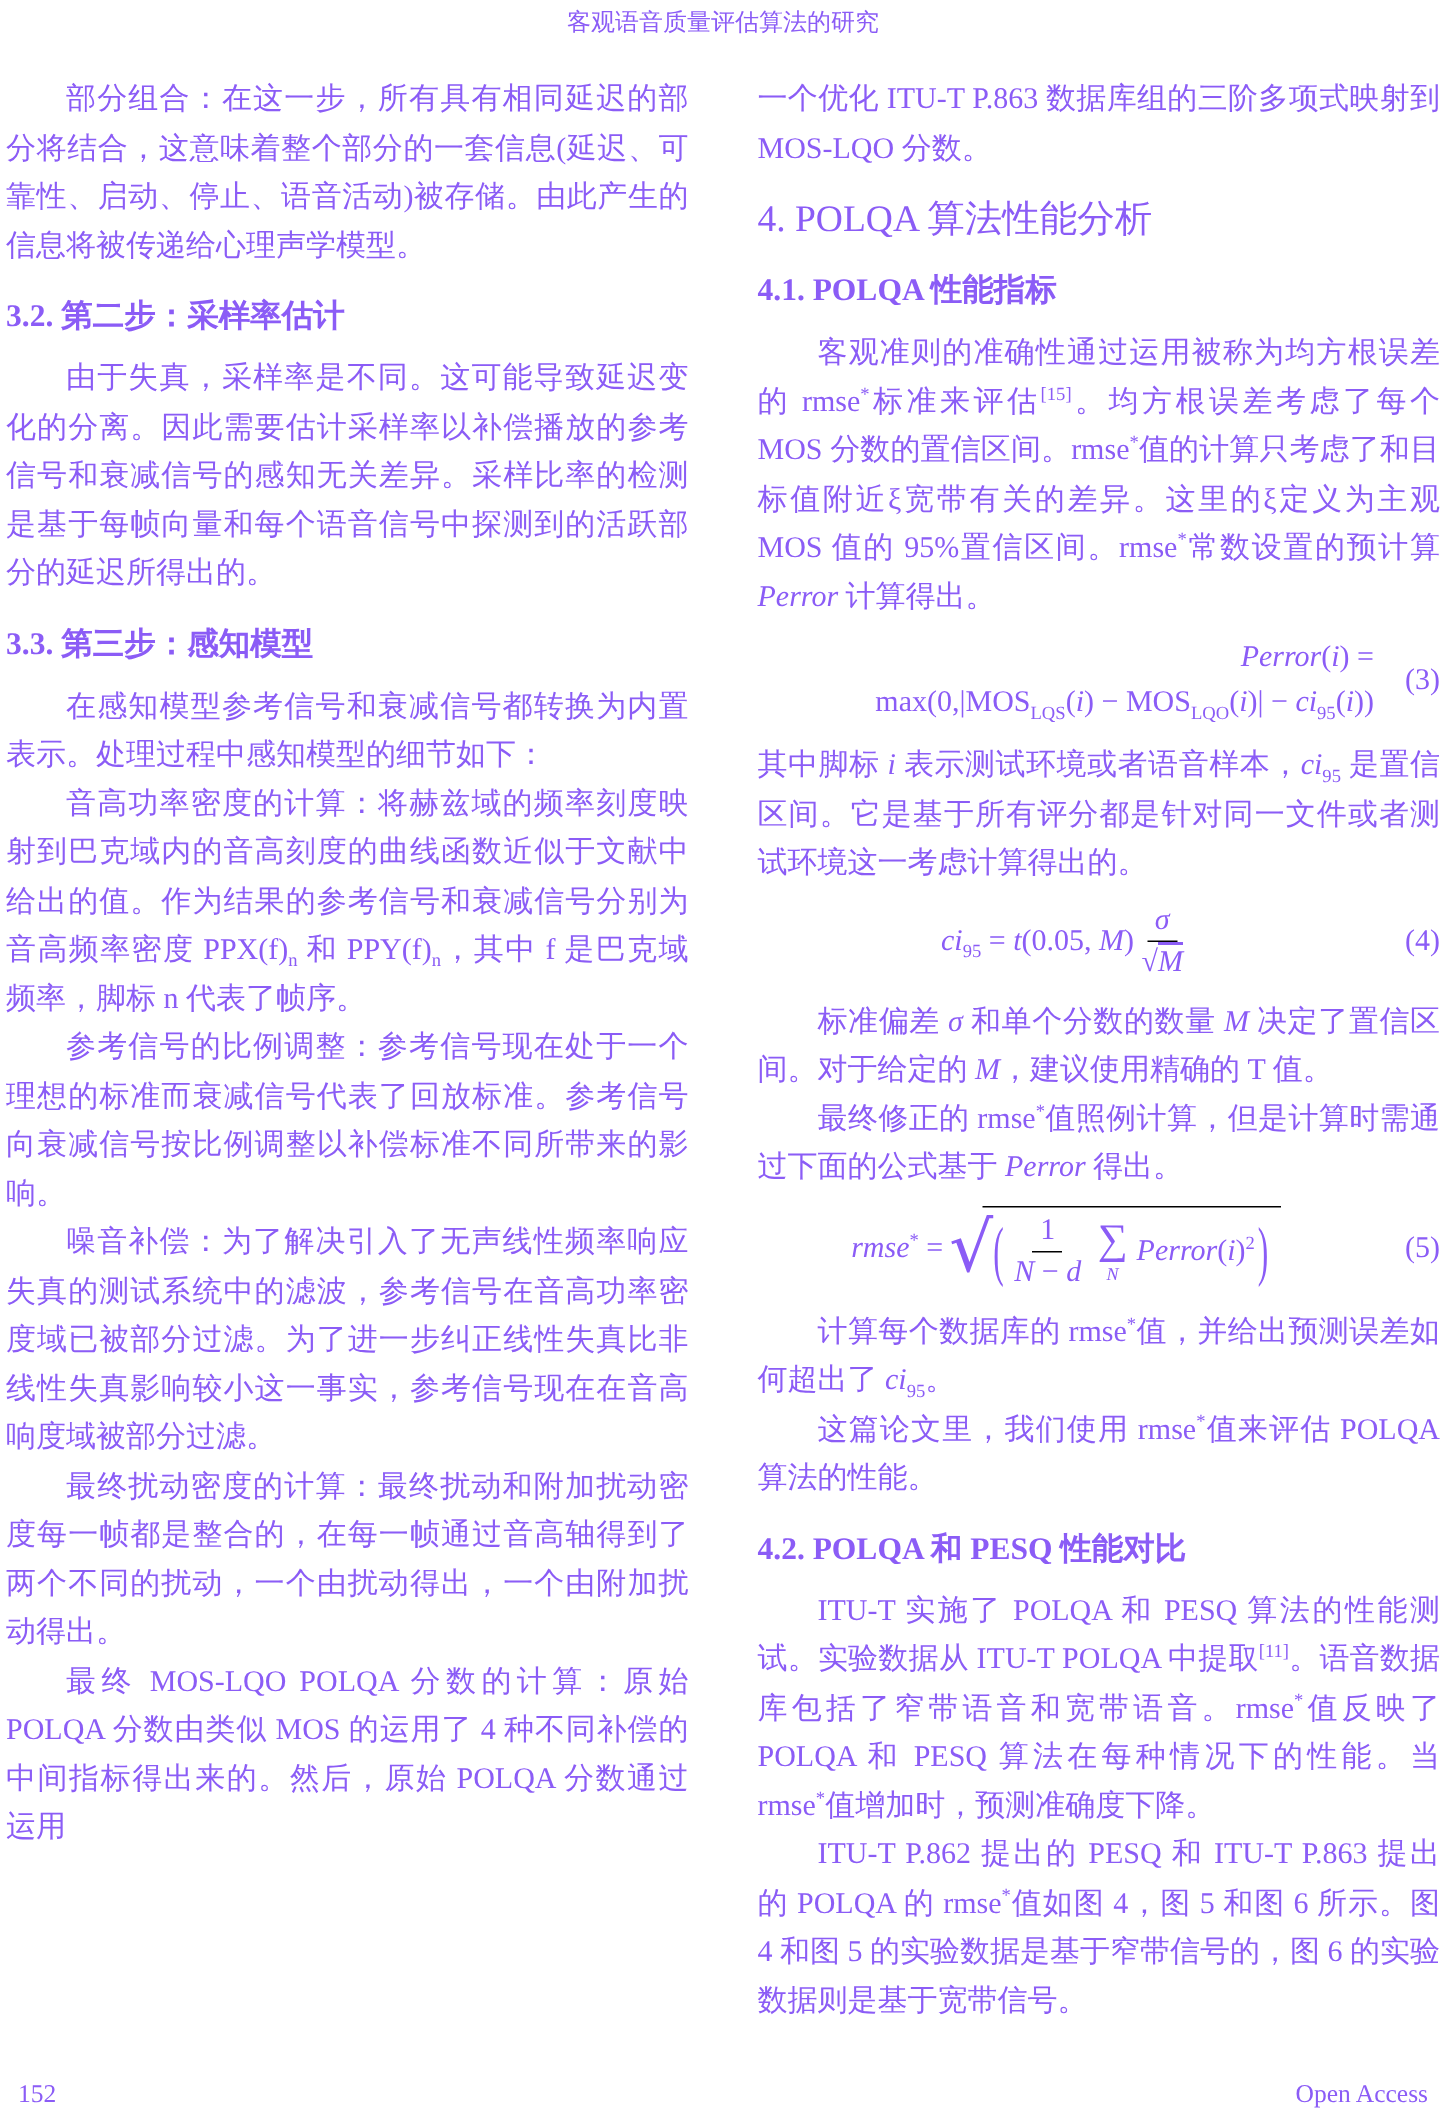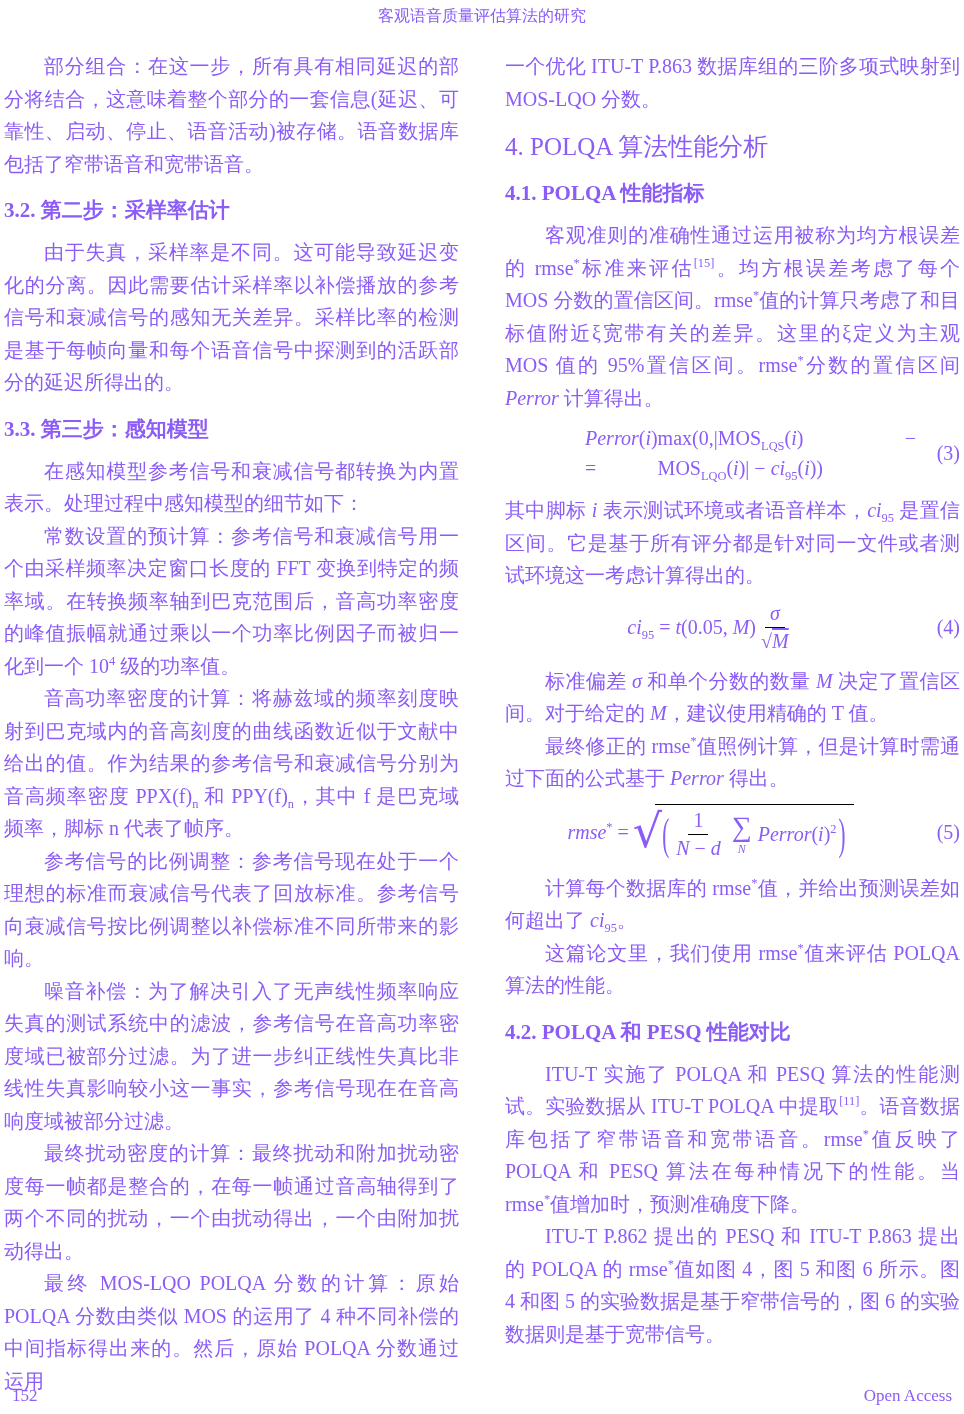--- a/index.html
+++ b/index.html
@@ -46,21 +46,21 @@
   .seg-i{font-style:italic;}
   .seg-ol{text-decoration:overline;}
   
   .equation{
     display:flex;align-items:center;
     margin:9px 0 11px;
     font-size:20px;line-height:30px;
   }
   .eq-main{flex:1;}
   .eq-num{flex:none;width:44px;text-align:right;}
-  .eq-left{display:flex;flex-direction:row;align-items:center;padding-left:64px;}
+  .eq-left{display:flex;flex-direction:column;align-items:flex-end;padding-left:64px;}
   .eq-left .first{margin-left:16px;}
   .eq-center{display:flex;justify-content:center;align-items:center;}
   .frac{
     display:inline-flex;flex-direction:column;align-items:center;
     margin:0 5px;line-height:1.25;
   }
   .frac-num{border-bottom:1.6px solid #000;padding:0 5px 1px;}
   .frac-den{padding-top:1px;}
   .radical{display:inline-flex;align-items:center;margin-left:4px;}
   .rad-sign{
@@ -96,38 +96,37 @@
 </head>
 <body>
 
 <div class="page">
 
   <div class="doc-title">客观语音质量评估算法的研究</div>
 
   <div class="columns">
 
     <div class="col">
-      <p>部分组合：在这一步，所有具有相同延迟的部分将结合，这意味着整个部分的一套信息(延迟、可靠性、启动、停止、语音活动)被存储。语音数据库包括了窄带语音和宽带语音。</p>
+      <p>部分组合：在这一步，所有具有相同延迟的部分将结合，这意味着整个部分的一套信息(延迟、可靠性、启动、停止、语音活动)被存储。由此产生的信息将被传递给心理声学模型。</p>
       <h3 class="sec">3.2. 第二步：采样率估计</h3>
       <p>由于失真，采样率是不同。这可能导致延迟变化的分离。因此需要估计采样率以补偿播放的参考信号和衰减信号的感知无关差异。采样比率的检测是基于每帧向量和每个语音信号中探测到的活跃部分的延迟所得出的。</p>
       <h3 class="sec">3.3. 第三步：感知模型</h3>
       <p>在感知模型参考信号和衰减信号都转换为内置表示。处理过程中感知模型的细节如下：</p>
-      <p><span>常数设置的预计算：参考信号和衰减信号用一个由采样频率决定窗口长度的 FFT 变换到特定的频率域。在转换频率轴到巴克范围后，音高功率密度的峰值振幅就通过乘以一个功率比例因子而被归一化到一个 10</span><sup>4</sup><span> 级的功率值。</span></p>
       <p><span>音高功率密度的计算：将赫兹域的频率刻度映射到巴克域内的音高刻度的曲线函数近似于文献中给出的值。作为结果的参考信号和衰减信号分别为音高频率密度 PPX(f)</span><sub>n</sub><span> 和 PPY(f)</span><sub>n</sub><span>，其中 f 是巴克域频率，脚标 n 代表了帧序。</span></p>
       <p>参考信号的比例调整：参考信号现在处于一个理想的标准而衰减信号代表了回放标准。参考信号向衰减信号按比例调整以补偿标准不同所带来的影响。</p>
       <p>噪音补偿：为了解决引入了无声线性频率响应失真的测试系统中的滤波，参考信号在音高功率密度域已被部分过滤。为了进一步纠正线性失真比非线性失真影响较小这一事实，参考信号现在在音高响度域被部分过滤。</p>
       <p>最终扰动密度的计算：最终扰动和附加扰动密度每一帧都是整合的，在每一帧通过音高轴得到了两个不同的扰动，一个由扰动得出，一个由附加扰动得出。</p>
       <p>最终 MOS-LQO POLQA 分数的计算：原始 POLQA 分数由类似 MOS 的运用了 4 种不同补偿的中间指标得出来的。然后，原始 POLQA 分数通过运用</p>
     </div>
 
     <div class="col">
       <p class="noindent">一个优化 ITU-T P.863 数据库组的三阶多项式映射到 MOS-LQO 分数。</p>
       <h2 class="sec">4. POLQA 算法性能分析</h2>
       <h3 class="sec">4.1. POLQA 性能指标</h3>
-      <p><span>客观准则的准确性通过运用被称为均方根误差的 rmse</span><sup>*</sup><span>标准来评估</span><sup>[15]</sup><span>。均方根误差考虑了每个 MOS 分数的置信区间。rmse</span><sup>*</sup><span>值的计算只考虑了和目标值附近ξ宽带有关的差异。这里的ξ定义为主观 MOS 值的 95%置信区间。rmse</span><sup>*</sup><span>分数的置信区间 </span><span class="seg-i">Perror</span><span> 计算得出。</span></p>
+      <p><span>客观准则的准确性通过运用被称为均方根误差的 rmse</span><sup>*</sup><span>标准来评估</span><sup>[15]</sup><span>。均方根误差考虑了每个 MOS 分数的置信区间。rmse</span><sup>*</sup><span>值的计算只考虑了和目标值附近ξ宽带有关的差异。这里的ξ定义为主观 MOS 值的 95%置信区间。rmse</span><sup>*</sup><span>常数设置的预计算 </span><span class="seg-i">Perror</span><span> 计算得出。</span></p>
 
       <div class="equation">
         <div class="eq-main eq-left">
           <span class="first"><span class="seg-i">Perror</span><span>(</span><span class="seg-i">i</span><span>) =</span></span>
           <span><span>max(0,|MOS</span><sub>LQS</sub><span>(</span><span class="seg-i">i</span><span>) − MOS</span><sub>LQO</sub><span>(</span><span class="seg-i">i</span><span>)| − </span><span class="seg-i">ci</span><sub>95</sub><span>(</span><span class="seg-i">i</span><span>))</span></span>
         </div>
         <div class="eq-num">(3)</div>
       </div>
 
       <p class="noindent"><span>其中脚标 </span><span class="seg-i">i</span><span> 表示测试环境或者语音样本，</span><span class="seg-i">ci</span><sub>95</sub><span> 是置信区间。它是基于所有评分都是针对同一文件或者测试环境这一考虑计算得出的。</span></p>

